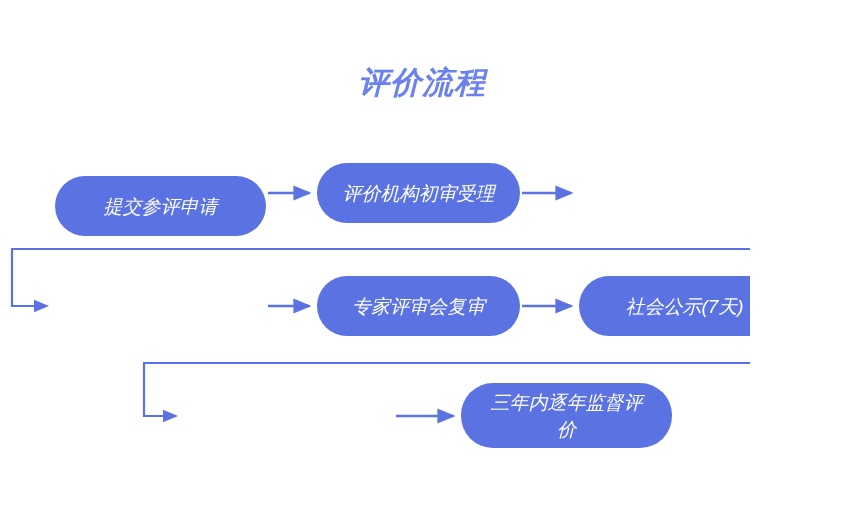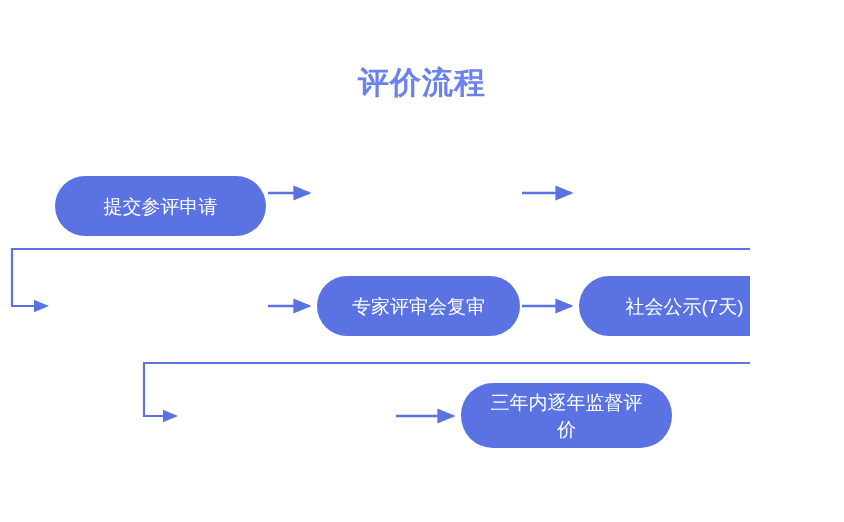--- a/index.html
+++ b/index.html
@@ -10,20 +10,21 @@
   }
   body {
     font-family: "Liberation Sans", "DejaVu Sans", sans-serif;
   }
   #canvas {
     position: relative;
     width: 750px;
     height: 522px;
     background: #ffffff;
     overflow: hidden;
+    font-style: italic;
   }
   #flow-title {
     position: absolute;
     left: 0;
     top: 63px;
     width: 844px;
     text-align: center;
     font-size: 31px;
     font-weight: bold;
     color: #6b82ee;
@@ -95,20 +96,23 @@
 
     <path d="M 790 306 L 832 306 L 832 363 L 144 363 L 144 416 L 176 416" fill="none" stroke="#5b73e2" stroke-width="2.2" marker-end="url(#arrowhead)"></path>
 
     <path d="M 396 416 L 453 416" fill="none" stroke="#5b73e2" stroke-width="2.6" marker-end="url(#arrowhead)"></path>
   </svg>
 
   <div class="node" id="node-1">
     <span class="node-label">提交参评申请</span>
   </div>
 
+  <div class="node" id="node-2">
+    <span class="node-label">评价机构初审受理</span>
+  </div>
 
 
 
   <div class="node" id="node-5">
     <span class="node-label">专家评审会复审</span>
   </div>
 
   <div class="node" id="node-6">
     <span class="node-label">社会公示(7天)</span>
   </div>

